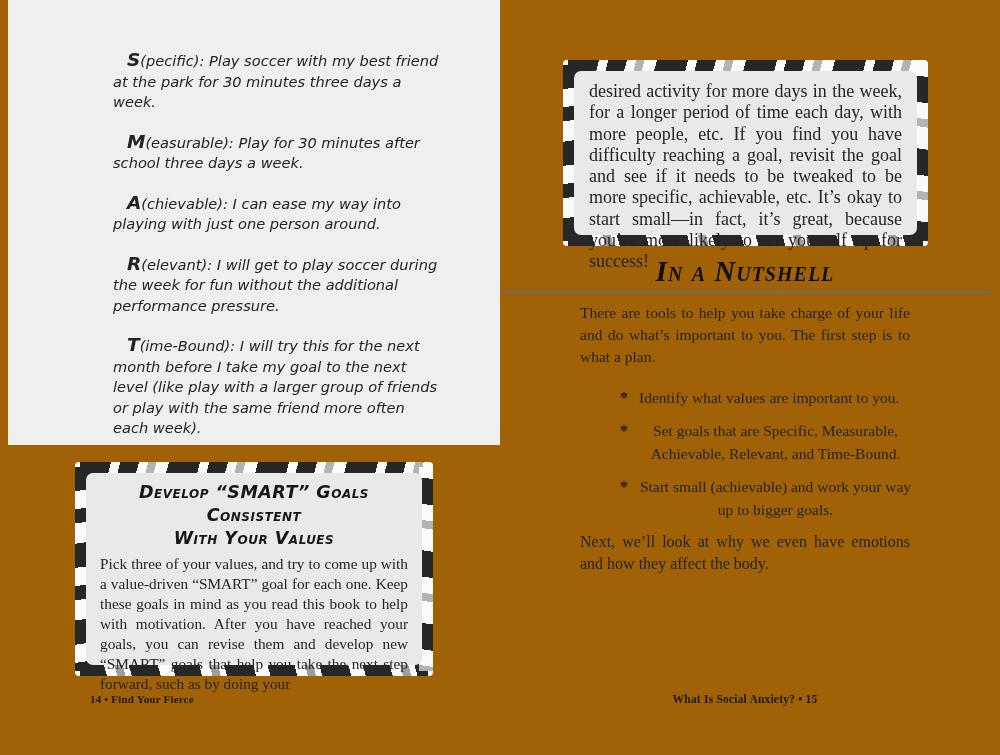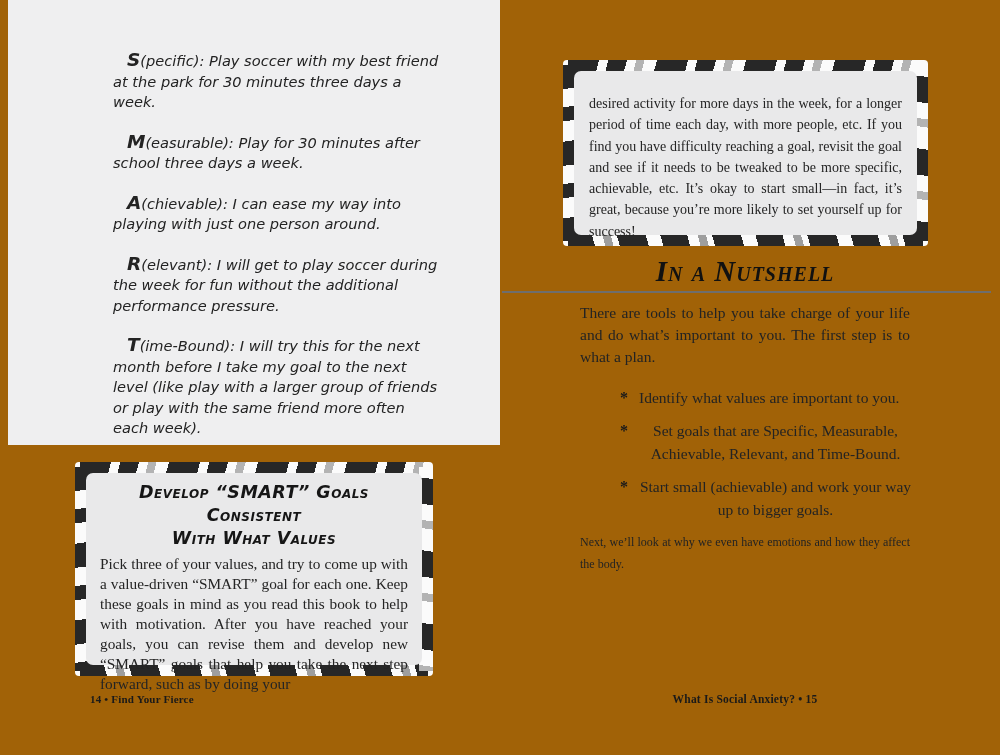--- a/index.html
+++ b/index.html
@@ -45,22 +45,22 @@
     font-variant:small-caps; font-size:17.5px; line-height:23px;
     letter-spacing:0.5px; color:#161616;
   }
   .callout-body {
     margin:4px 14px 0 14px; text-align:justify;
     font-size:15.3px; line-height:20px; color:#242424;
   }
 
   .cont-box { left:563px; top:60px; width:365px; height:186px; }
   .cont-body {
-    margin:22px 15px 0 15px; text-align:justify;
-    font-size:14px; line-height:21.3px; color:#242424;
+    margin:10px 15px 0 15px; text-align:justify;
+    font-size:18px; line-height:21.3px; color:#242424;
   }
 
   
   .nutshell-title {
     position:absolute; left:580px; top:254px; width:330px; text-align:center;
     font-family:Liberation Serif, serif; font-style:italic; font-weight:900;
     font-variant:small-caps; font-size:29px; line-height:34px;
     letter-spacing:1px; color:#111;
   }
   .rule {
@@ -70,21 +70,21 @@
   .intro {
     position:absolute; left:580px; top:302px; width:330px;
     text-align:justify; font-size:15.5px; line-height:22px; color:#232323;
   }
   .bullets { position:absolute; left:620px; top:386px; width:292px; }
   .bullet-row { display:flex; gap:11px; margin-bottom:10px; }
   .bullet-mark { font-weight:bold; font-size:16px; line-height:23px; color:#1a1a1a; }
   .bullet-text { font-size:15.5px; line-height:23px; color:#232323;text-align:center; }
   .closing {
     position:absolute; left:580px; top:531px; width:330px;
-    text-align:justify; font-size:12px; line-height:22px; color:#232323;
+    text-align:justify; font-size:16px; line-height:22px; color:#232323;
   }
 
   
   .footer-left {
     position:absolute; left:90px; top:693px;
     font-weight:bold; font-size:11px; letter-spacing:0.2px; color:#1a1a1a;
   }
   .footer-right {
     position:absolute; left:580px; top:693px; width:330px; text-align:center;
     font-weight:bold; font-size:11.5px; letter-spacing:0.2px; color:#1a1a1a;
@@ -106,21 +106,21 @@
   </div>
 
   <div class="zebra callout">
     <div class="e t"></div>
     <div class="e b"></div>
     <div class="e l"></div>
     <div class="e r"></div>
     <div class="zinner">
       <div class="callout-title">
         <span>Develop “SMART” Goals Consistent</span><br>
-        <span>With What Values</span>
+        <span>With Your Values</span>
       </div>
       <div class="callout-body">Pick three of your values, and try to come up with a value-driven “SMART” goal for each one. Keep these goals in mind as you read this book to help with motivation. After you have reached your goals, you can revise them and develop new “SMART” goals that help you take the next step forward, such as by doing your</div>
     </div>
   </div>
 
   <div class="footer-left">14 • Find Your Fierce</div>
 
   <div class="zebra cont-box">
     <div class="e t"></div>
     <div class="e b"></div>

